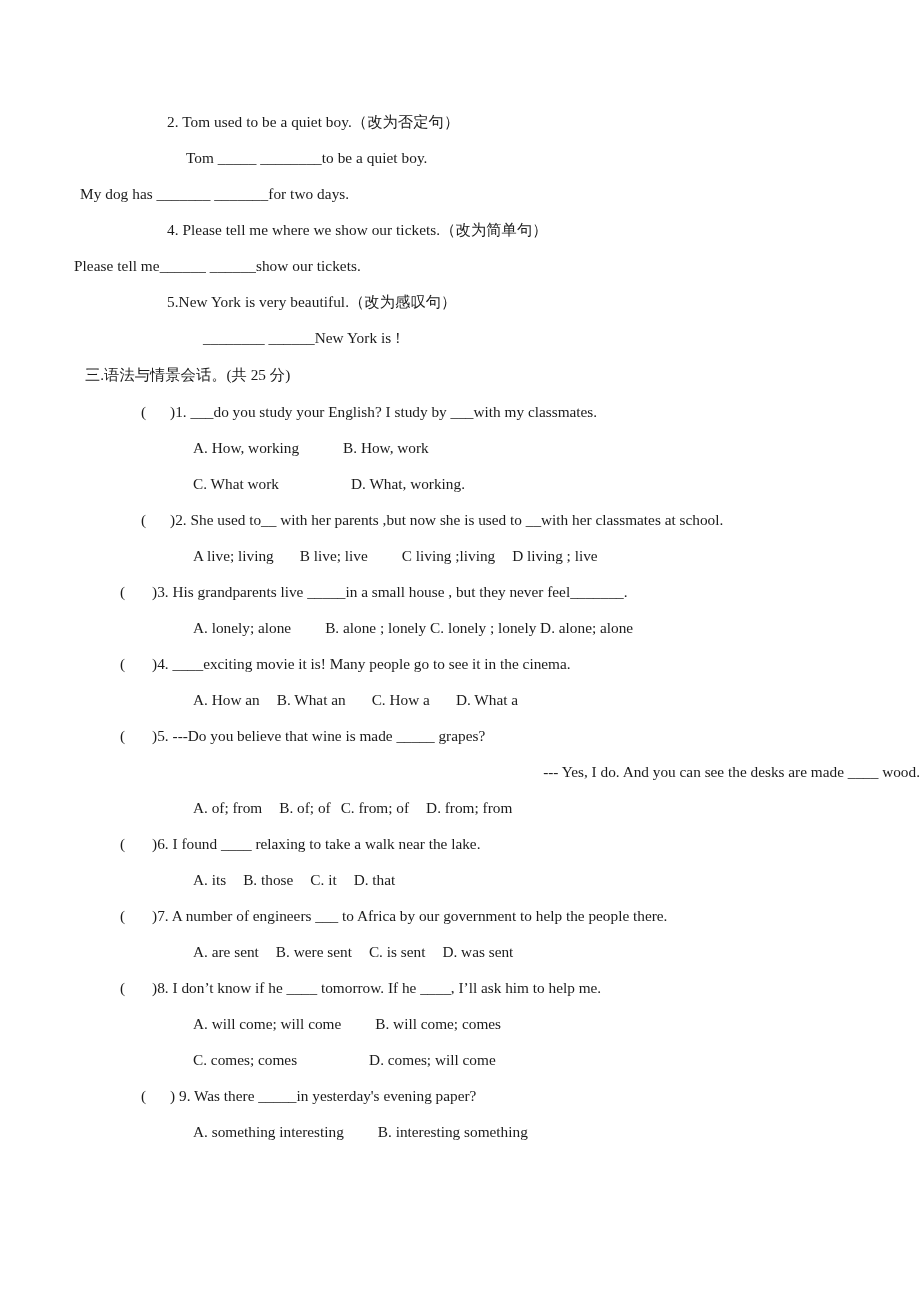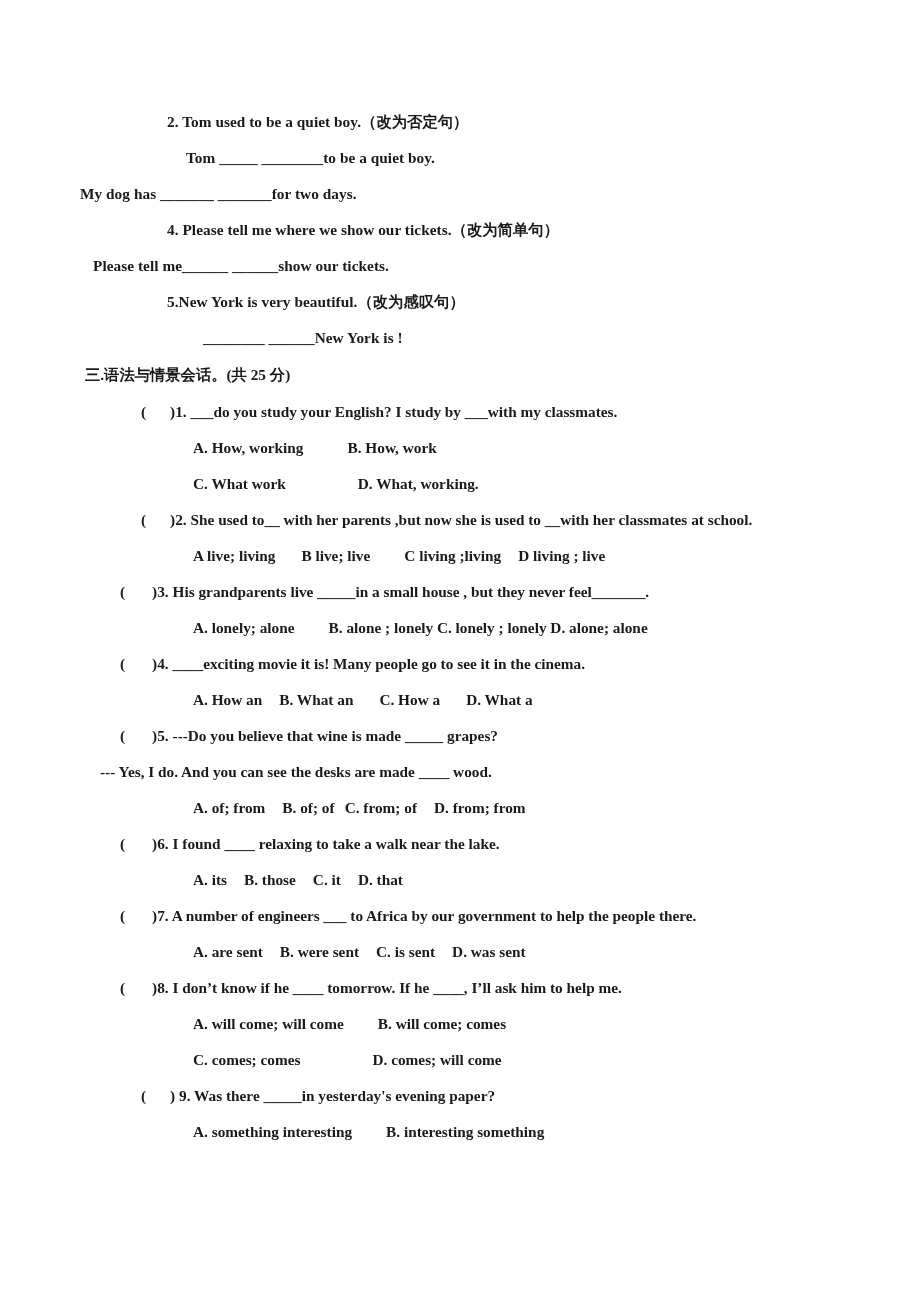--- a/index.html
+++ b/index.html
@@ -17,21 +17,20 @@
     overflow: hidden;
     -webkit-font-smoothing: antialiased;
   }
 
   .page {
     position: relative;
     width: 824px;
     height: 1302px;
     box-sizing: border-box;
     padding: 0;
-    font-weight: bold;
   }
 
   .content {
     position: absolute;
     left: 0;
     top: 104px;
     width: 920px;
   }
 
   
@@ -39,21 +38,21 @@
     font-size: 15.3px;
     line-height: 36px;
     white-space: nowrap;
     letter-spacing: 0.05px;
   }
 
   
   .q-stem        { padding-left: 167px; }
   .q-answer      { padding-left: 186px; }
   .q-answer-b    { padding-left: 80px; }
-  .q-answer-c    { padding-left: 93px; }
+  .q-answer-c    { padding-left: 74px; }
   .q-answer-d    { padding-left: 203px; }
 
   
   .section-head {
     padding-left: 85px;
     font-size: 15.3px;
     line-height: 38px;
     white-space: nowrap;
   }
 
@@ -64,21 +63,21 @@
     font-size: 15.3px;
     line-height: 36px;
   }
   .mc-paren-a { padding-left: 141px; }  
   .mc-paren-b { padding-left: 120px; }  
 
   .paren-gap { display: inline-block; width: 24px; }
   .paren-gap-wide { display: inline-block; width: 27px; }
 
   .opt-row      { padding-left: 193px; }
-  .reply-row    { padding-left: 100px; }
+  .reply-row    { padding-left: 74px; text-align: right; }
 
   
   .sp1  { display: inline-block; width: 10px; }
   .sp2  { display: inline-block; width: 17px; }
   .sp3  { display: inline-block; width: 26px; }
   .sp4  { display: inline-block; width: 34px; }
   .sp5  { display: inline-block; width: 44px; }
   .sp7  { display: inline-block; width: 72px; }
 </style>
 </head>

